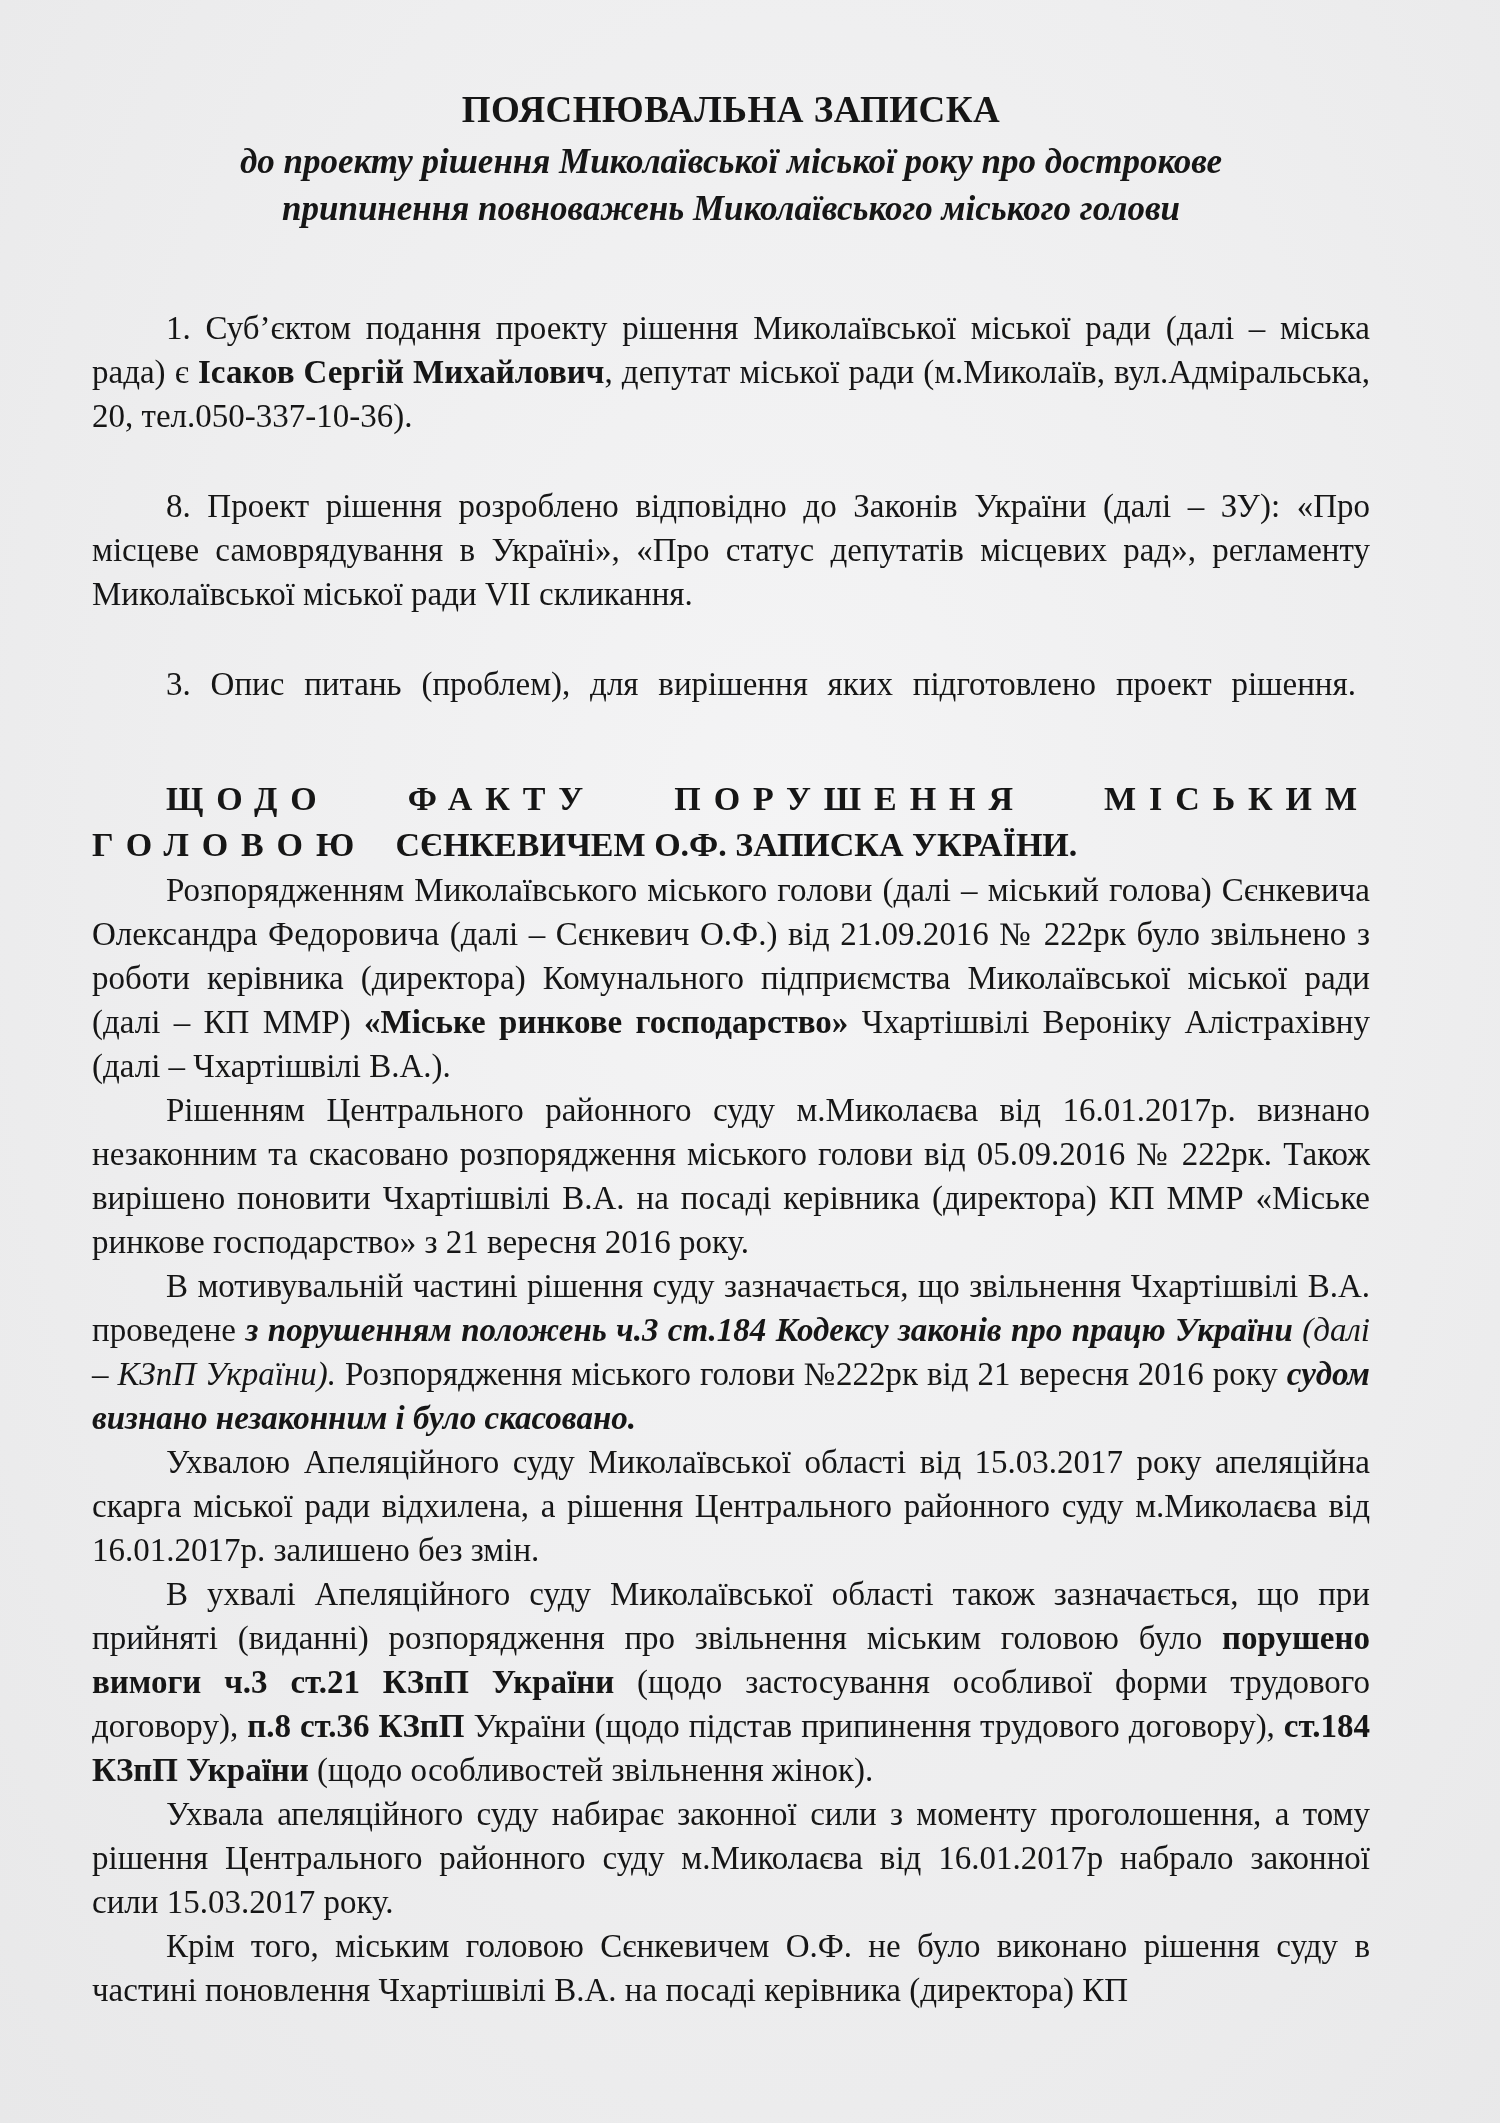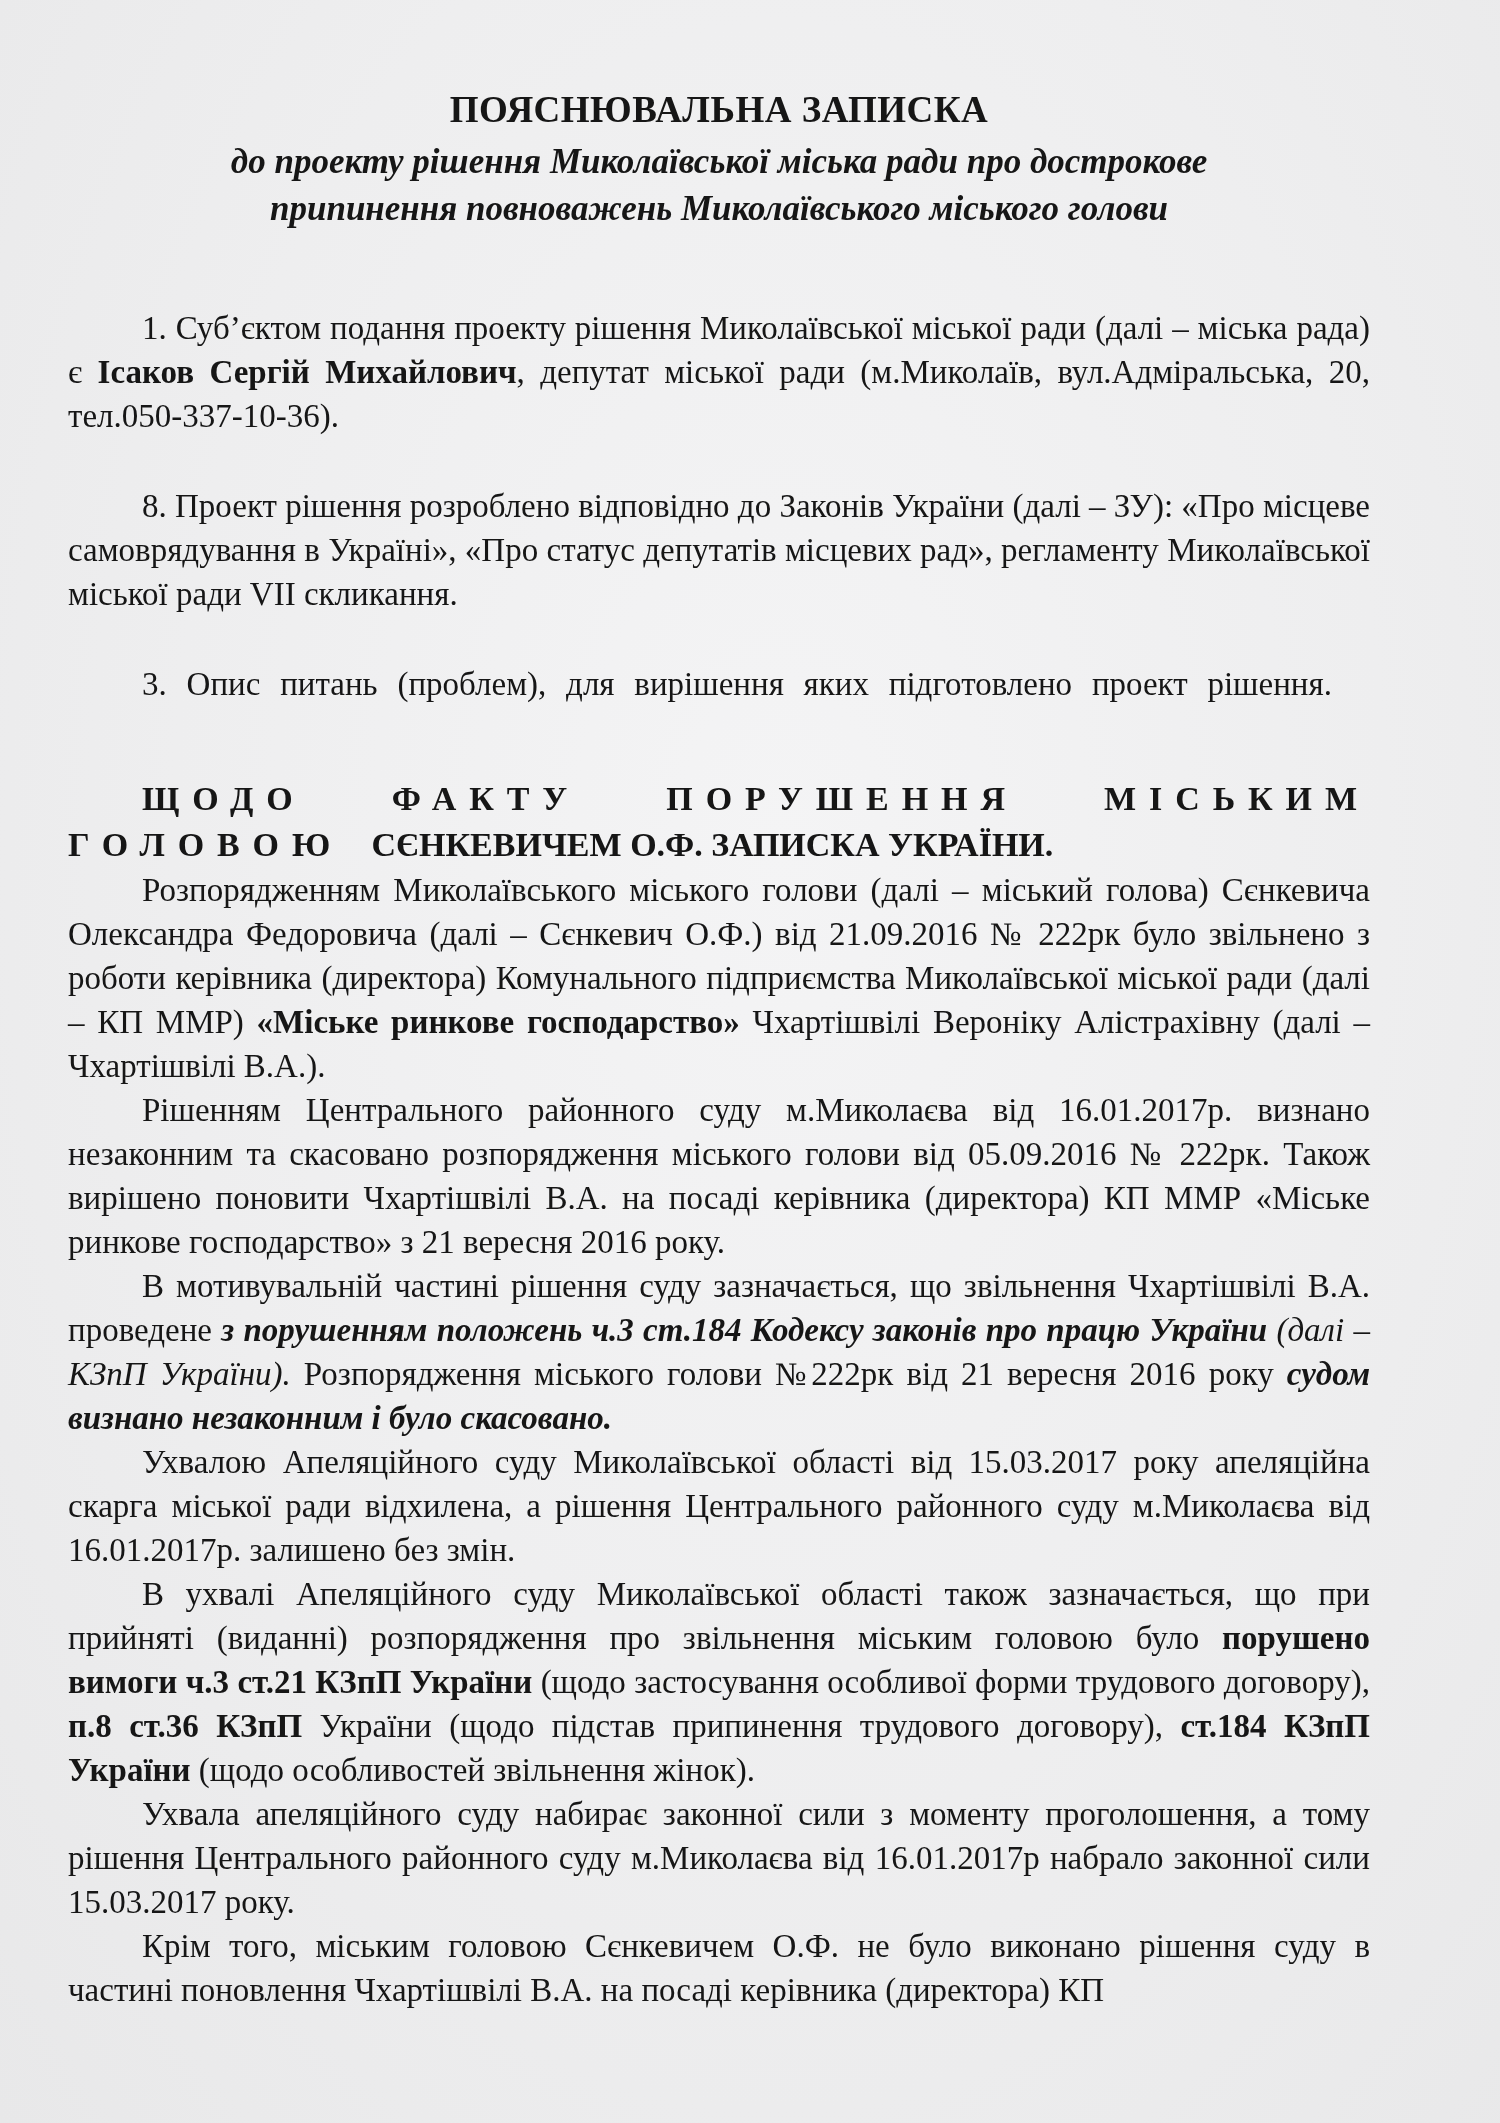--- a/index.html
+++ b/index.html
@@ -3,21 +3,21 @@
 <meta charset="utf-8">
 <style>
   html, body { margin: 0; padding: 0; }
   body { background: #d8d8d8; }
   .page {
     position: relative;
     width: 1500px;
     height: 2123px;
     box-sizing: border-box;
     margin: 0 auto;
-    padding: 86px 130px 0 68px;
+    padding: 86px 130px 0 92px;
     background: radial-gradient(ellipse at 52% 40%, #f4f4f5 0%, #eeeeef 55%, #e8e8e9 100%);
     color: #161616;
     font-family: "Liberation Serif", "DejaVu Serif", serif;
     font-size: 33px;
     line-height: 44px;
     overflow: hidden;
   }
   .title {
     margin: 0 0 4px 0;
     text-align: center;
@@ -56,21 +56,21 @@
   .bi { font-weight: bold; font-style: italic; }
 </style>
 </head>
 <body>
 
 <div class="page">
 
   <h1 class="title">ПОЯСНЮВАЛЬНА ЗАПИСКА</h1>
 
   <div class="subtitle">
-    <div>до проекту рішення Миколаївської міська ради про дострокове</div>
+    <div>до проекту рішення Миколаївської міської року про дострокове</div>
     <div>припинення повноважень Миколаївського міського голови</div>
   </div>
 
   <p class="para"><span>1. Суб’єктом подання проекту рішення Миколаївської міської ради (далі – міська рада) є </span><span class="b">Ісаков Сергій Михайлович</span><span>, депутат міської ради (м.Миколаїв, вул.Адміральська, 20,  тел.050-337-10-36).</span></p>
 
   <p class="para">8. Проект рішення розроблено відповідно до Законів України (далі – ЗУ): «Про місцеве самоврядування в Україні», «Про статус депутатів місцевих рад», регламенту Миколаївської міської ради VII скликання.</p>
 
   <p class="para wide-spacing gap-before-heading">3. Опис питань (проблем), для вирішення яких підготовлено проект рішення.</p>
 
   <p class="section-heading"><span class="sp">ЩОДО ФАКТУ ПОРУШЕННЯ МІСЬКИМ ГОЛОВОЮ </span><span>СЄНКЕВИЧЕМ О.Ф. ЗАПИСКА УКРАЇНИ.</span></p>

